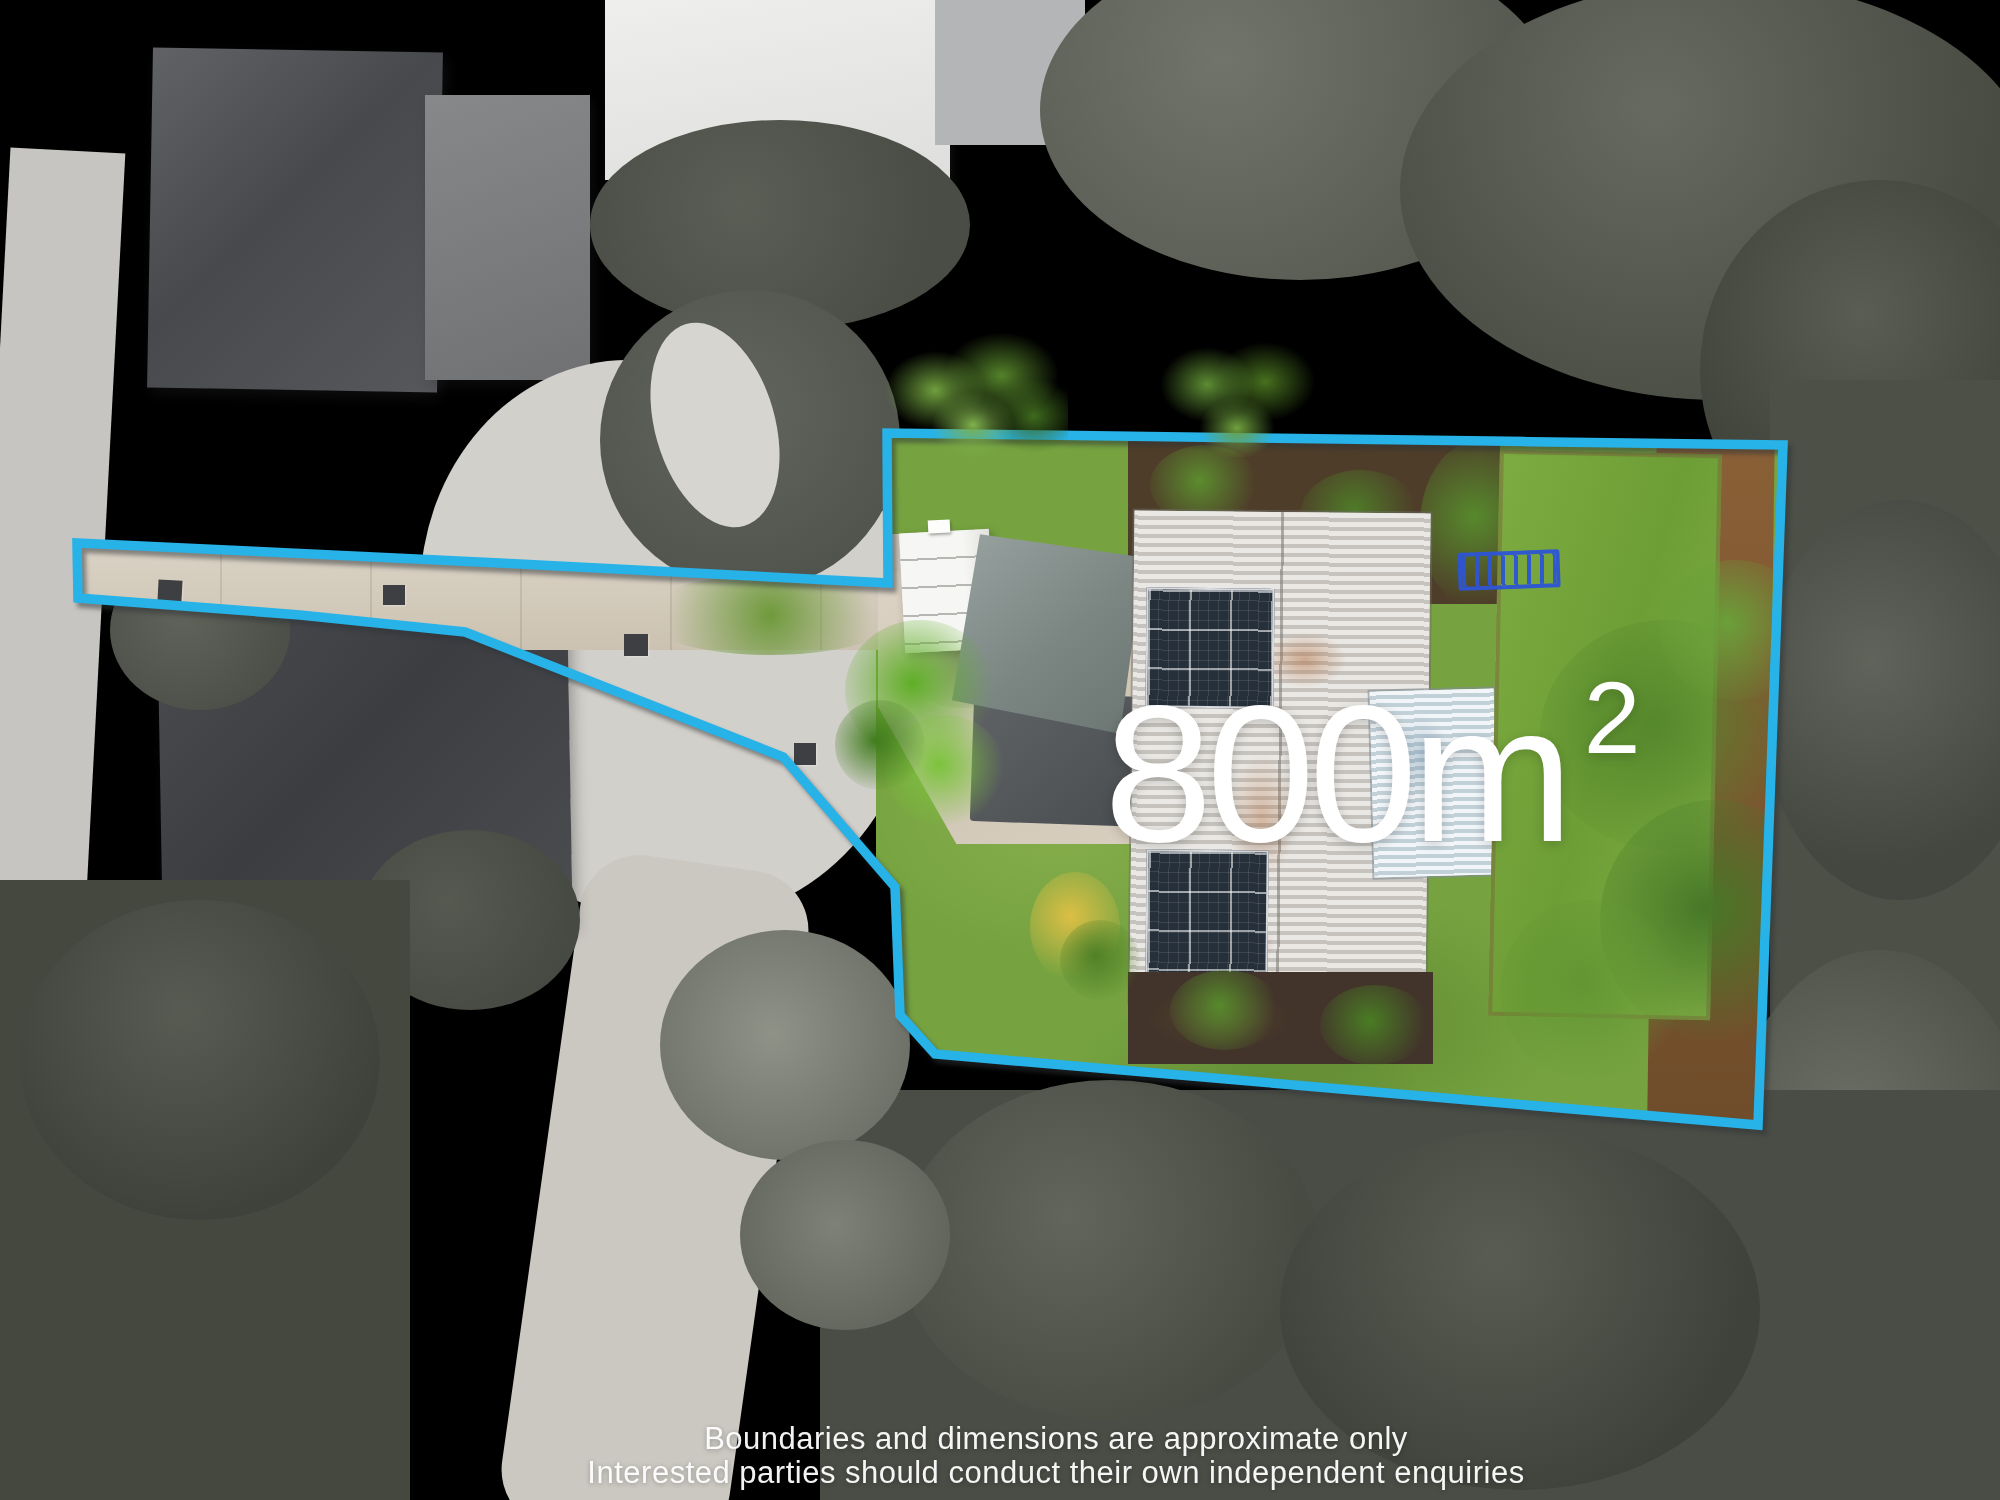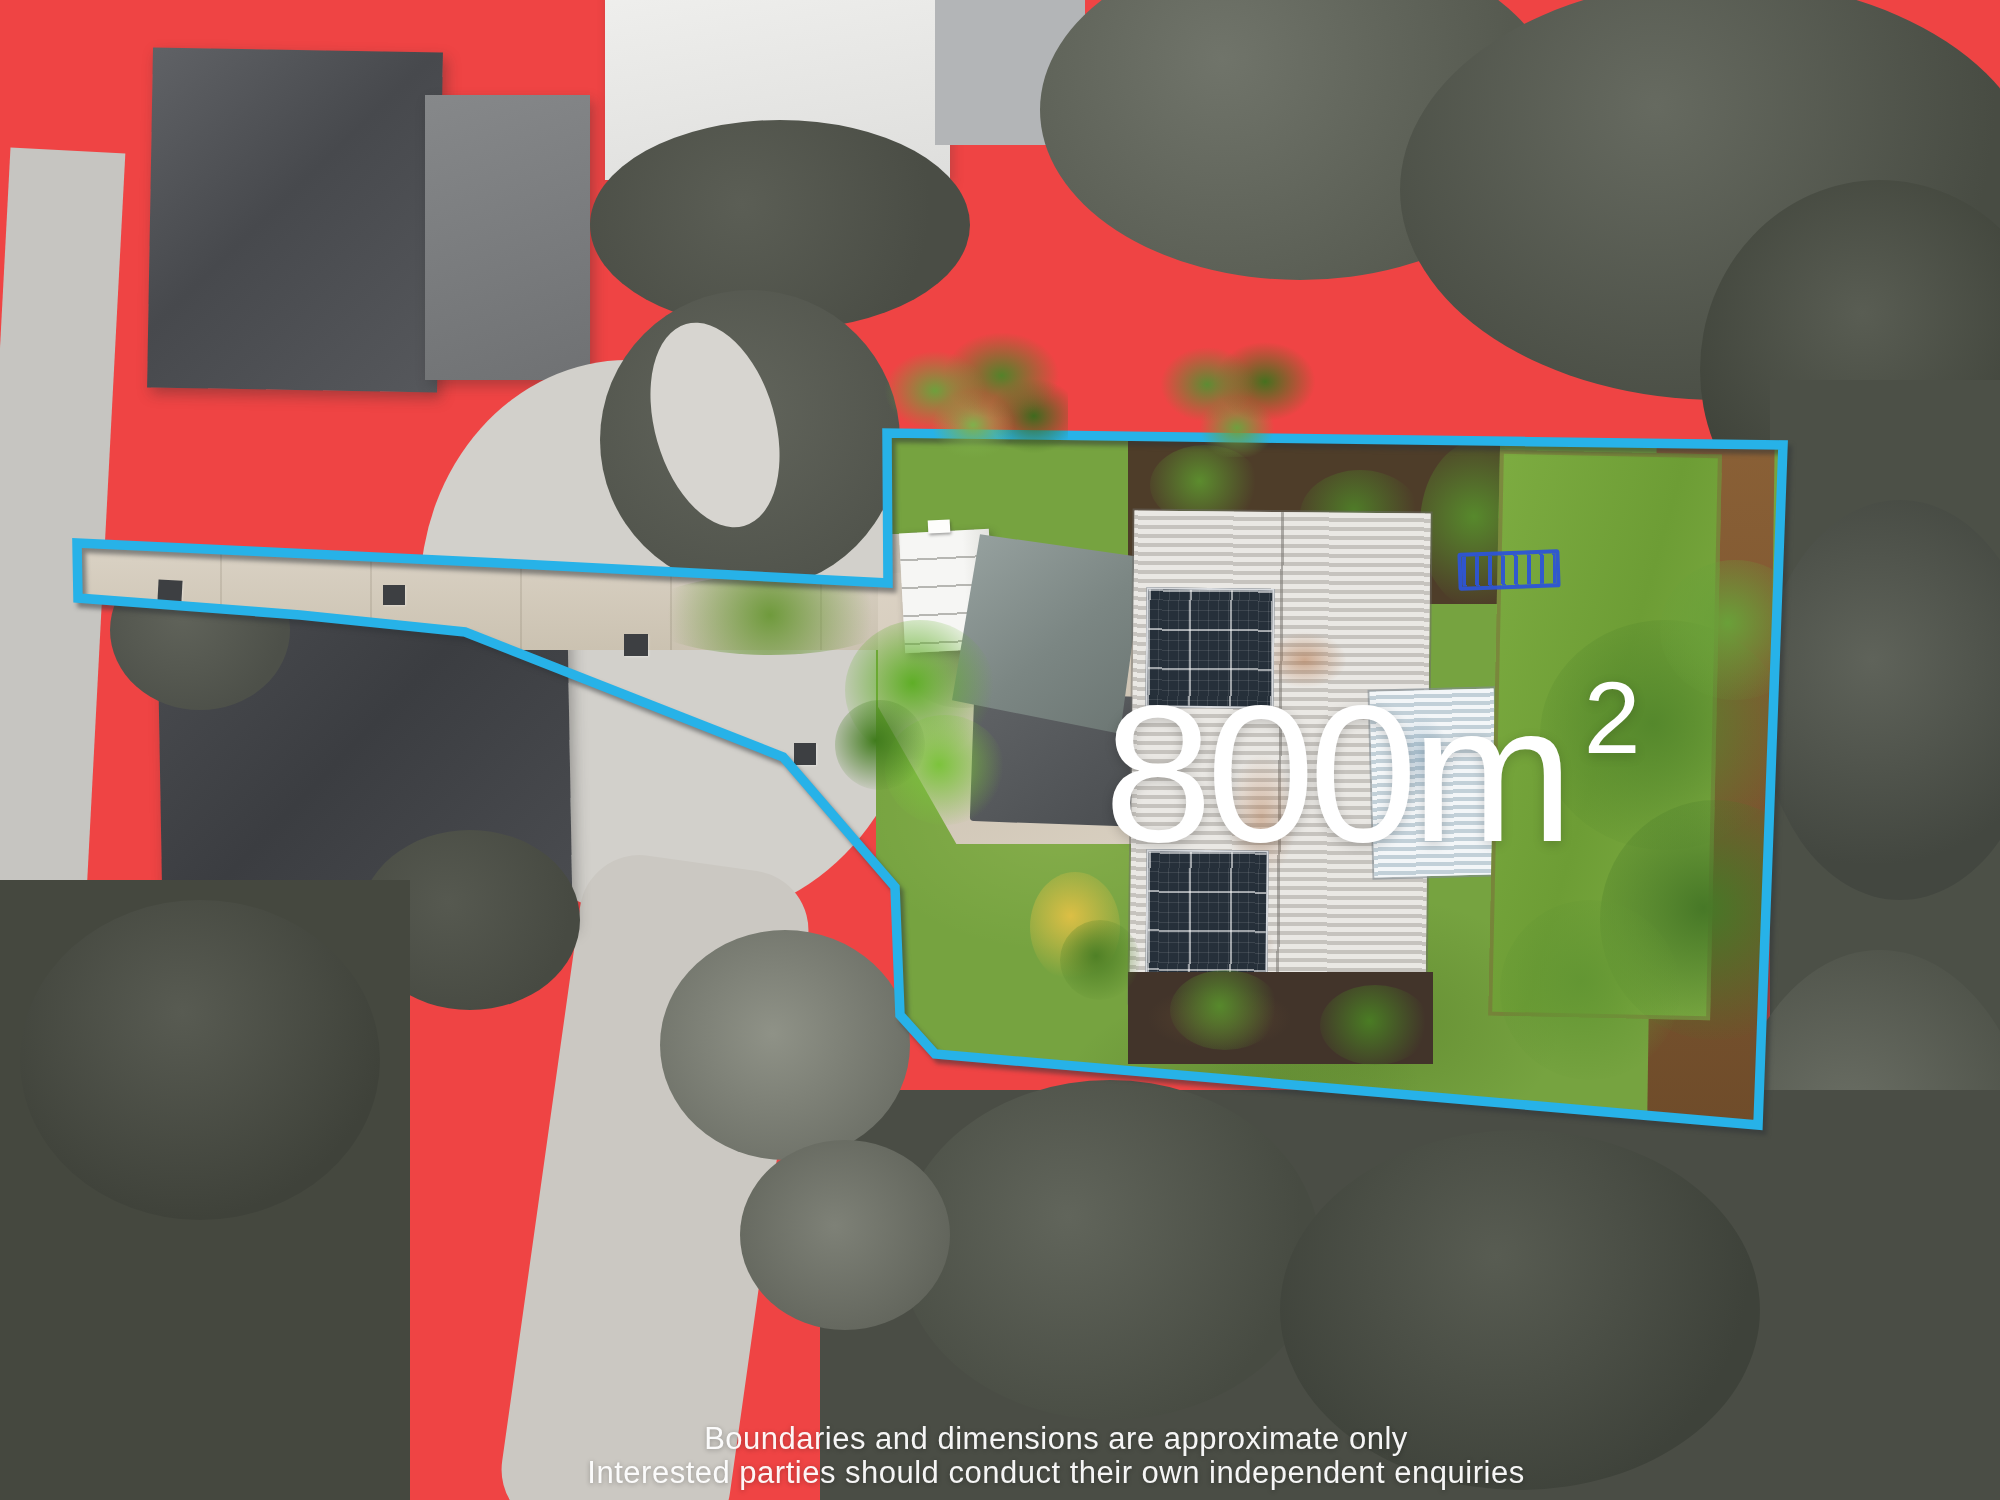--- a/index.html
+++ b/index.html
@@ -1,17 +1,17 @@
 <!DOCTYPE html>
 <html style="--boundary-color: #27b2e8;"><head>
 <meta charset="utf-8">
 <style>
   body{margin:0;background:#1d1f20}
   .canvas{position:relative;width:2000px;height:1500px;overflow:hidden;
-    background:#ef4444;font-family:"Liberation Sans",sans-serif}
+    background:#000000;font-family:"Liberation Sans",sans-serif}
   .abs{position:absolute}
   .tr{position:absolute;border-radius:50%}
   
   .hip{position:absolute;background:linear-gradient(135deg,#606266 0%,#47494d 45%,#56585c 100%);
     box-shadow:4px 6px 14px rgba(40,40,40,.35)}
   
   #parcel-layer{position:absolute;inset:0;
     clip-path:polygon(77px 543px,500px 563px,888px 583px,887px 433px,1783px 445px,1758px 1125px,935px 1054px,900px 1015px,895px 887px,783px 757px,465px 632px,300px 615px,78px 598px)}
   #lawn{position:absolute;left:876px;top:428px;width:916px;height:700px;background-color:#76a340;
     background-image:

